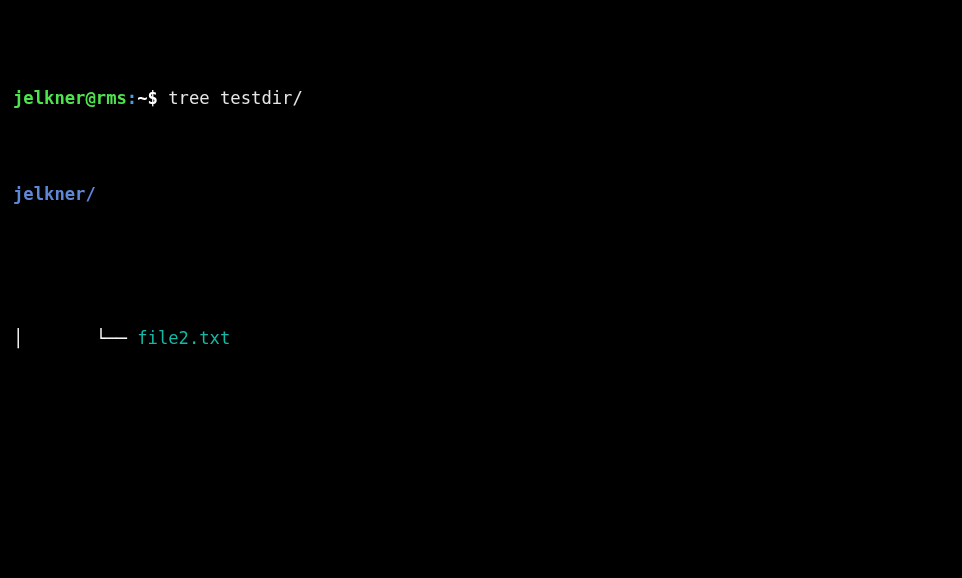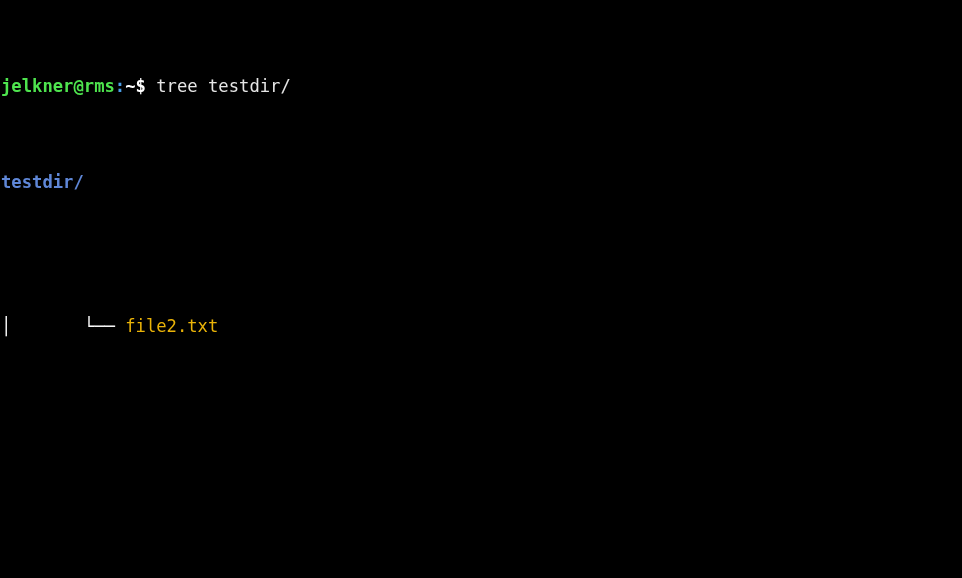--- a/index.html
+++ b/index.html
@@ -10,52 +10,52 @@
   body {
     width: 962px;
     height: 578px;
     overflow: hidden;
     font-family: "DejaVu Sans Mono", "Liberation Mono", monospace;
   }
   #terminal {
     width: 962px;
     height: 578px;
     background: #000000;
-    padding: 0;
+    padding: 12px;
     box-sizing: border-box;
     position: relative;
   }
   .screen {
     padding: 2px 0 0 1px;
     font-size: 17.2px;
     line-height: 24px;
     white-space: pre;
     letter-spacing: 0px;
   }
   .line {
     height: 24px;
     white-space: pre;
   }
   .user    { color: #4ee44e; font-weight: bold; }
   .colon   { color: #4a9ee8; font-weight: bold; }
   .path    { color: #ffffff; font-weight: bold; }
   .cmd     { color: #e6e6e6; font-weight: normal; }
   .dir     { color: #5f87d7; font-weight: bold; }
-  .file    { color: #eab308; font-weight: normal; }
+  .file    { color: #14b8a6; font-weight: normal; }
   .branch  { color: #ffffff; font-weight: normal; }
 </style>
 </head>
 <body>
 
 <div id="terminal">
   <div class="screen">
 
     <div class="line"><span class="user">jelkner@rms</span><span class="colon">:</span><span class="path">~</span><span class="path">$</span><span class="cmd"> <span>tree testdir/</span></span></div>
 
-    <div class="line"><span class="dir">testdir/</span></div>
+    <div class="line"><span class="dir">jelkner/</span></div>
 
 
 
     <div class="line"><span class="branch">│       └── </span><span class="file">file2.txt</span></div>
 
 
     
 
     
 

